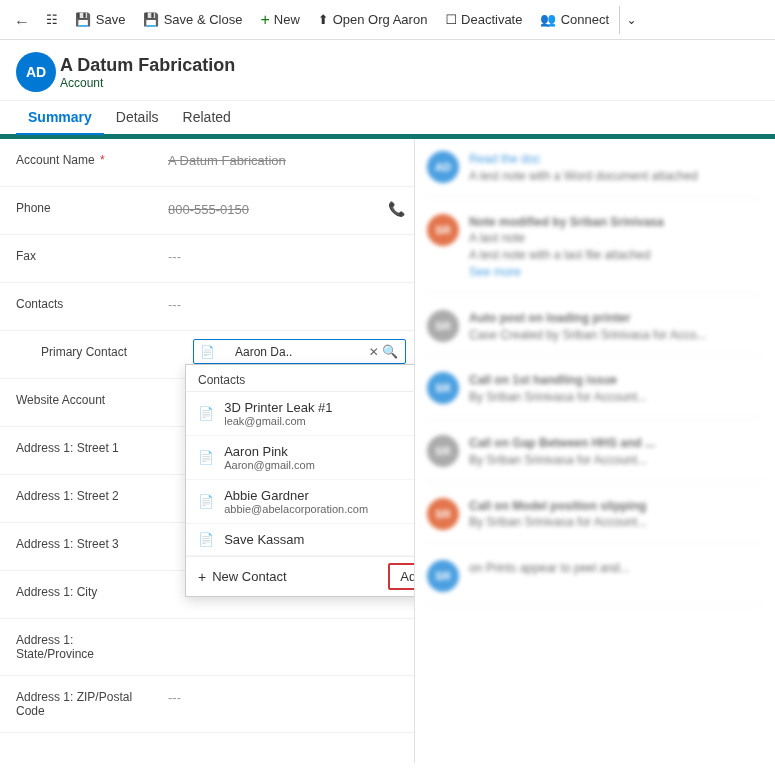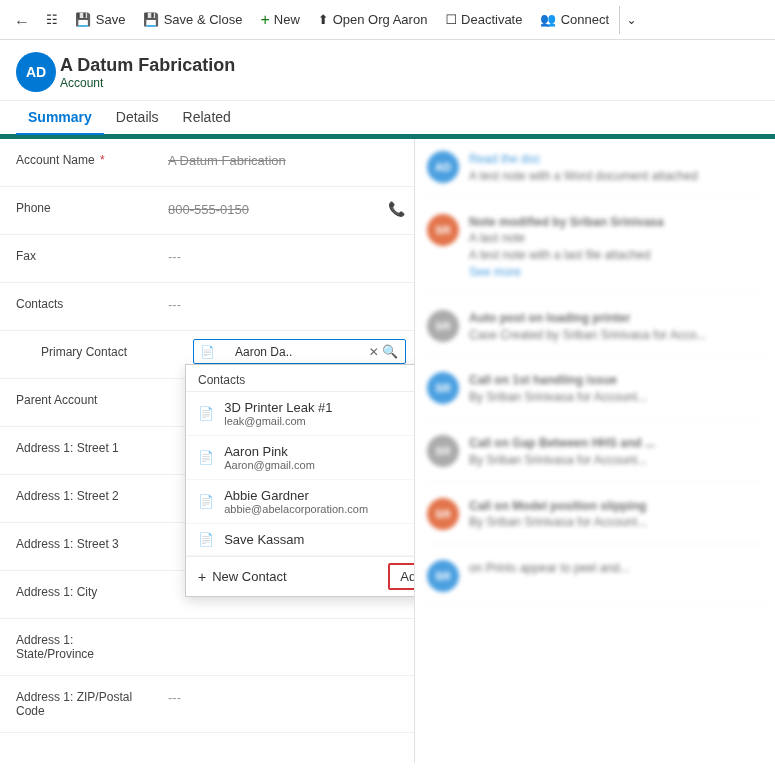--- a/index.html
+++ b/index.html
@@ -401,21 +401,21 @@
               <span class="plus">+</span>
               <span>New Contact</span>
             </button>
             <button class="advanced-lookup-btn">Advanced lookup</button>
           </div>
         </div>
       </div>
     </div>
 
     <div class="form-row">
-      <div class="form-label">Parent Account</div>
+      <div class="form-label">Website Account</div>
       <div class="form-value"></div>
     </div>
 
     <div class="form-row">
       <div class="form-label">Address 1: Street 1</div>
       <div class="form-value"></div>
     </div>
 
     <div class="form-row">
       <div class="form-label">Address 1: Street 2</div>

